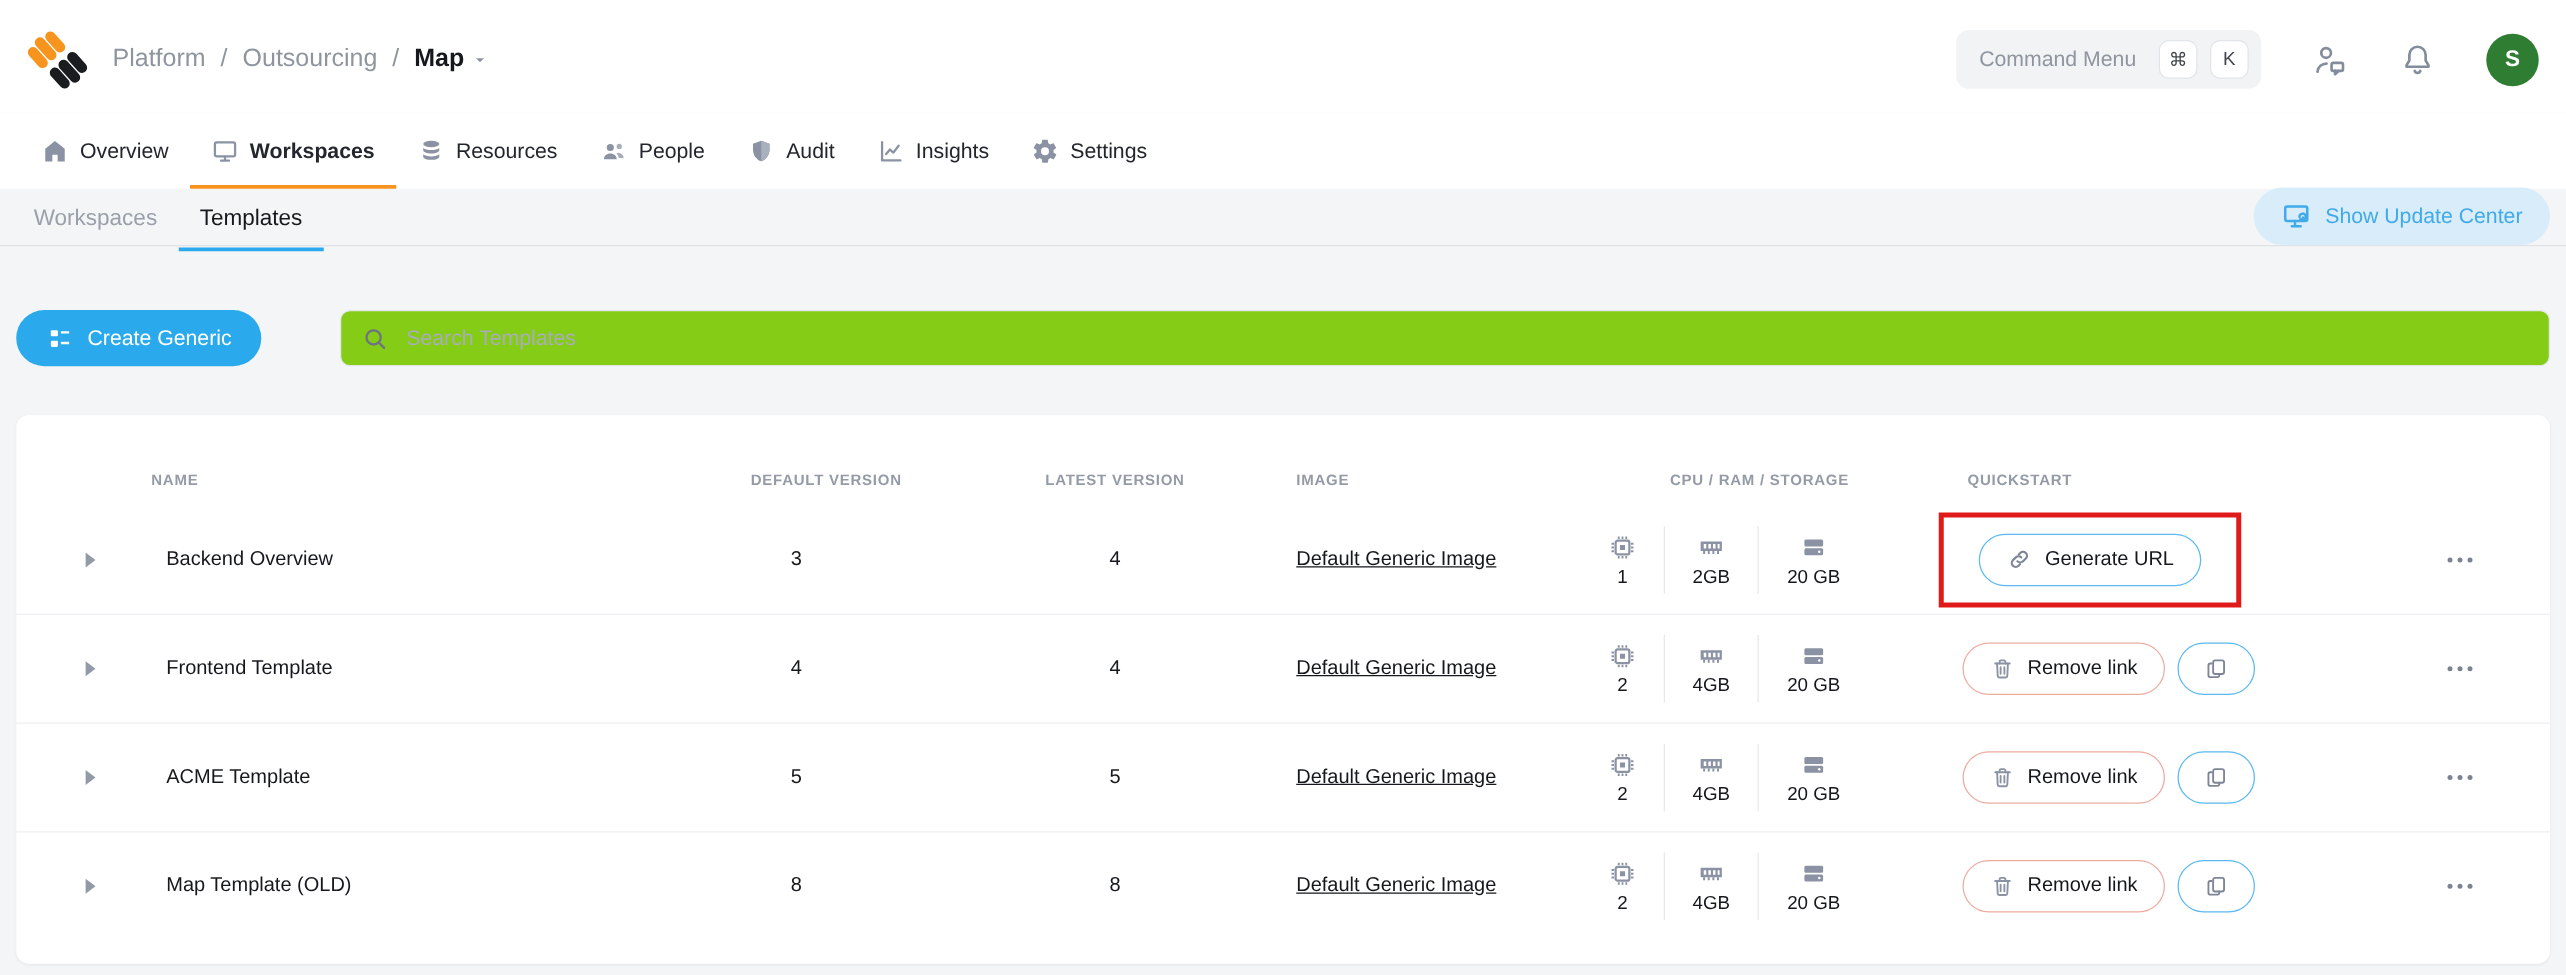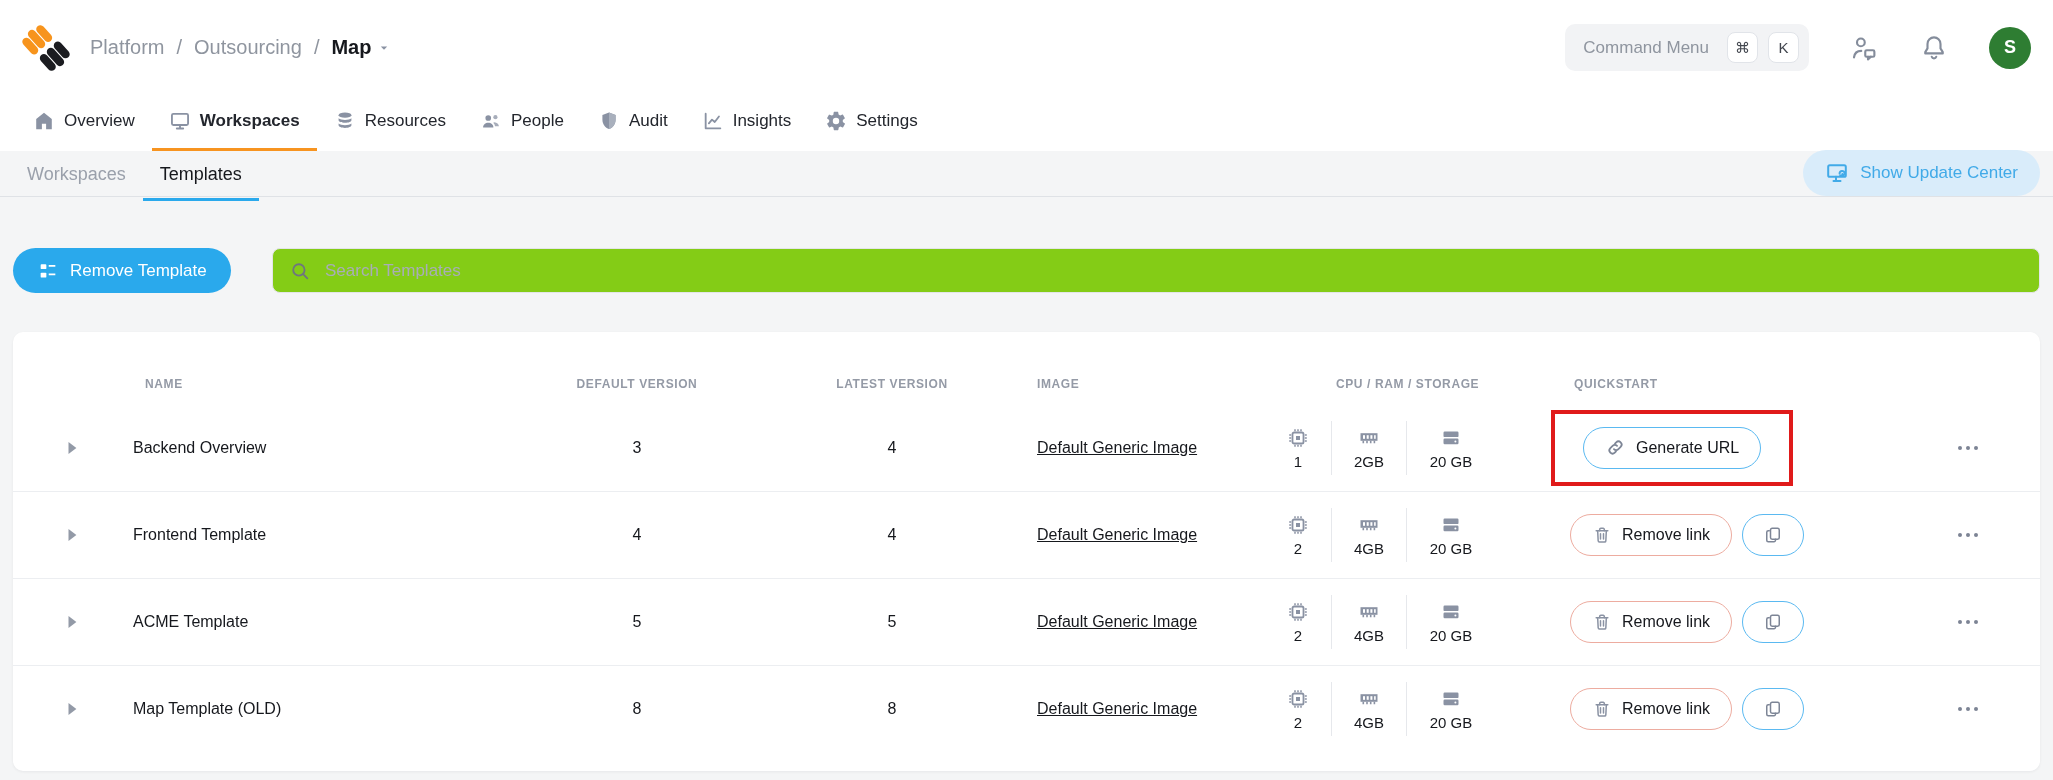--- a/index.html
+++ b/index.html
@@ -92,22 +92,22 @@
   
   .card {
     position:absolute; top:332px; left:13px; width:2027px; height:439px;
     background:#fff; border-radius:10px; box-shadow:0 1px 3px rgba(16,24,40,.06);
   }
   .thead { position:relative; height:72px; }
   .th {
     position:absolute; top:0; height:72px; display:flex; align-items:flex-end; padding-bottom:13px;
     font-size:12px; font-weight:700; letter-spacing:.6px; color:#949aa6; white-space:nowrap;
   }
-  .th-name  { left:132px; }
-  .th-dv    { left:469px; width:310px; justify-content:center;text-align:right; }
+  .th-name  { left:108px; }
+  .th-dv    { left:493px; width:310px; justify-content:center;text-align:right; }
   .th-lv    { left:724px; width:310px; justify-content:center; }
   .th-img   { left:1024px; }
   .th-specs { left:1323px; }
   .th-quick { left:1561px; }
 
   .trow { position:relative; height:87px; }
   .trow + .trow { border-top:1px solid #eceef1; }
   .cell {
     position:absolute; top:50%; transform:translateY(-50%);
     font-size:16px; color:#16181d; white-space:nowrap;
@@ -287,21 +287,21 @@
 </button>
 
 <button class="create-btn">
   <span>
     <svg width="22" height="22" viewBox="0 0 24 24" fill="#fff">
       <rect x="4" y="4.5" width="6.2" height="5.4" rx="1"></rect>
       <rect x="4" y="13.8" width="6.2" height="5.4" rx="1"></rect>
       <path d="M12.8 5.4h7.2v2h-7.2zM12.8 14.7h7.2v2h-7.2z"></path>
     </svg>
   </span>
-  <span>Remove Template</span>
+  <span>Create Generic</span>
 </button>
 
 <div class="search-box">
   <span>
     <svg width="22" height="22" viewBox="0 0 24 24" fill="none" stroke="#6f7580" stroke-width="2" stroke-linecap="round">
       <circle cx="10.8" cy="10.8" r="6.2"></circle>
       <path d="M15.4 15.4 20 20"></path>
     </svg>
   </span>
   <input type="text" placeholder="Search Templates" style="">

